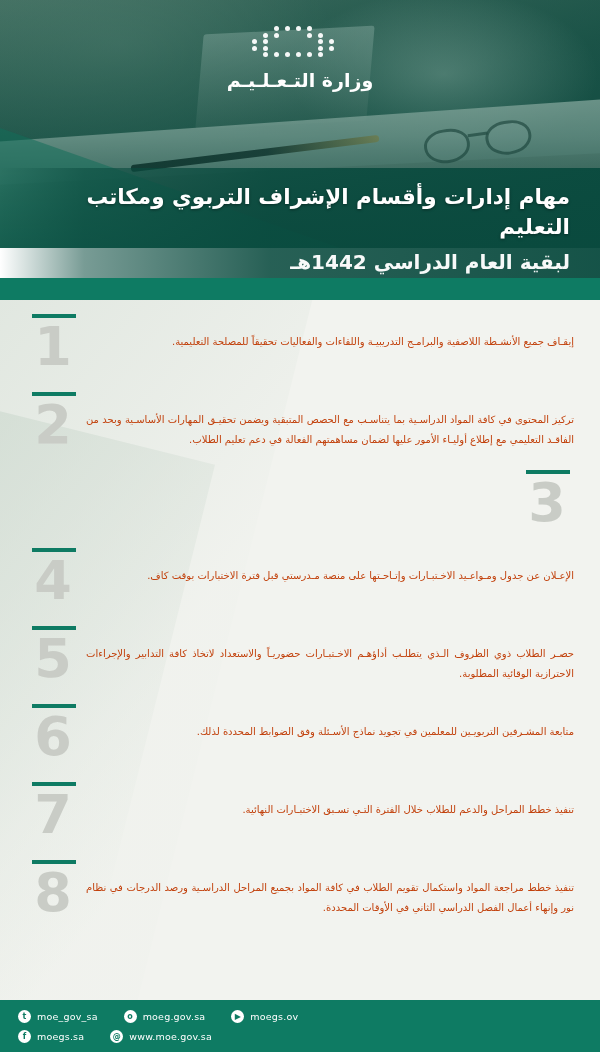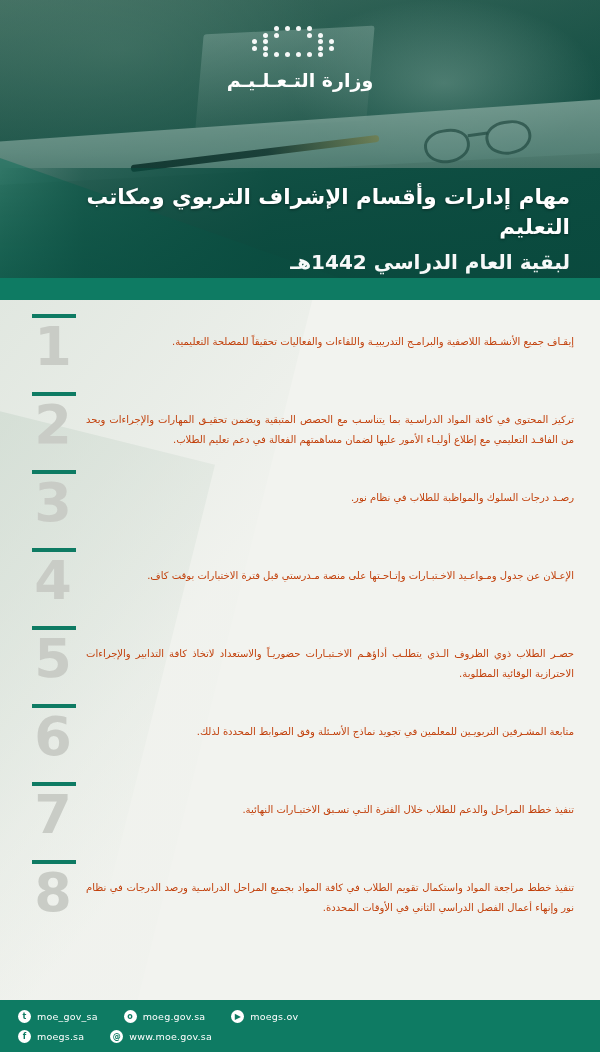--- a/index.html
+++ b/index.html
@@ -15,21 +15,21 @@
     width: 600px;
     height: 1052px;
     background: #ffffff;
     overflow: hidden;
   }
 
   
   .hero {
     position: relative;
     width: 600px;
-    height: 278px;
+    height: 248px;
     overflow: hidden;
     background: #14604f;
   }
   .hero-photo {
     position: absolute;
     inset: 0;
     background:
       radial-gradient(ellipse 220px 120px at 74% 30%, rgba(200,215,205,0.55), rgba(200,215,205,0) 70%),
       radial-gradient(ellipse 300px 160px at 20% 18%, rgba(120,150,135,0.45), rgba(20,60,50,0) 72%),
       linear-gradient(160deg, #5e7a6d 0%, #3d6257 28%, #235046 55%, #12413a 100%);
@@ -316,29 +316,28 @@
 
       <div class="item">
         <div class="item-text">إيقـاف جميع الأنشـطة اللاصفية والبرامـج التدريبيـة واللقاءات والفعاليات تحقيقاً للمصلحة التعليمية.</div>
         <div class="num-col">
           <div class="num-rule"></div>
           <div class="num">1</div>
         </div>
       </div>
 
       <div class="item">
-        <div class="item-text">تركيز المحتوى في كافة المواد الدراسـية بما يتناسـب مع الحصص المتبقية ويضمن تحقيـق المهارات والإجراءات وبحد من الفاقـد التعليمي مع إطلاع أوليـاء الأمور عليها لضمان مساهمتهم الفعالة في دعم تعليم الطلاب.</div>
+        <div class="item-text">تركيز المحتوى في كافة المواد الدراسـية بما يتناسـب مع الحصص المتبقية ويضمن تحقيـق المهارات الأساسـية وبحد من الفاقـد التعليمي مع إطلاع أوليـاء الأمور عليها لضمان مساهمتهم الفعالة في دعم تعليم الطلاب.</div>
         <div class="num-col">
           <div class="num-rule"></div>
           <div class="num">2</div>
         </div>
       </div>
 
       <div class="item">
-        <div class="item-text">رصـد درجات السلوك والمواظبة للطلاب في نظام نور.</div>
         <div class="num-col">
           <div class="num-rule"></div>
           <div class="num">3</div>
         </div>
       </div>
 
       <div class="item">
         <div class="item-text">الإعـلان عن جدول ومـواعـيد الاخـتبـارات وإتـاحـتها على منصة مـدرستي قبل فترة الاختبارات بوقت كاف.</div>
         <div class="num-col">
           <div class="num-rule"></div>

